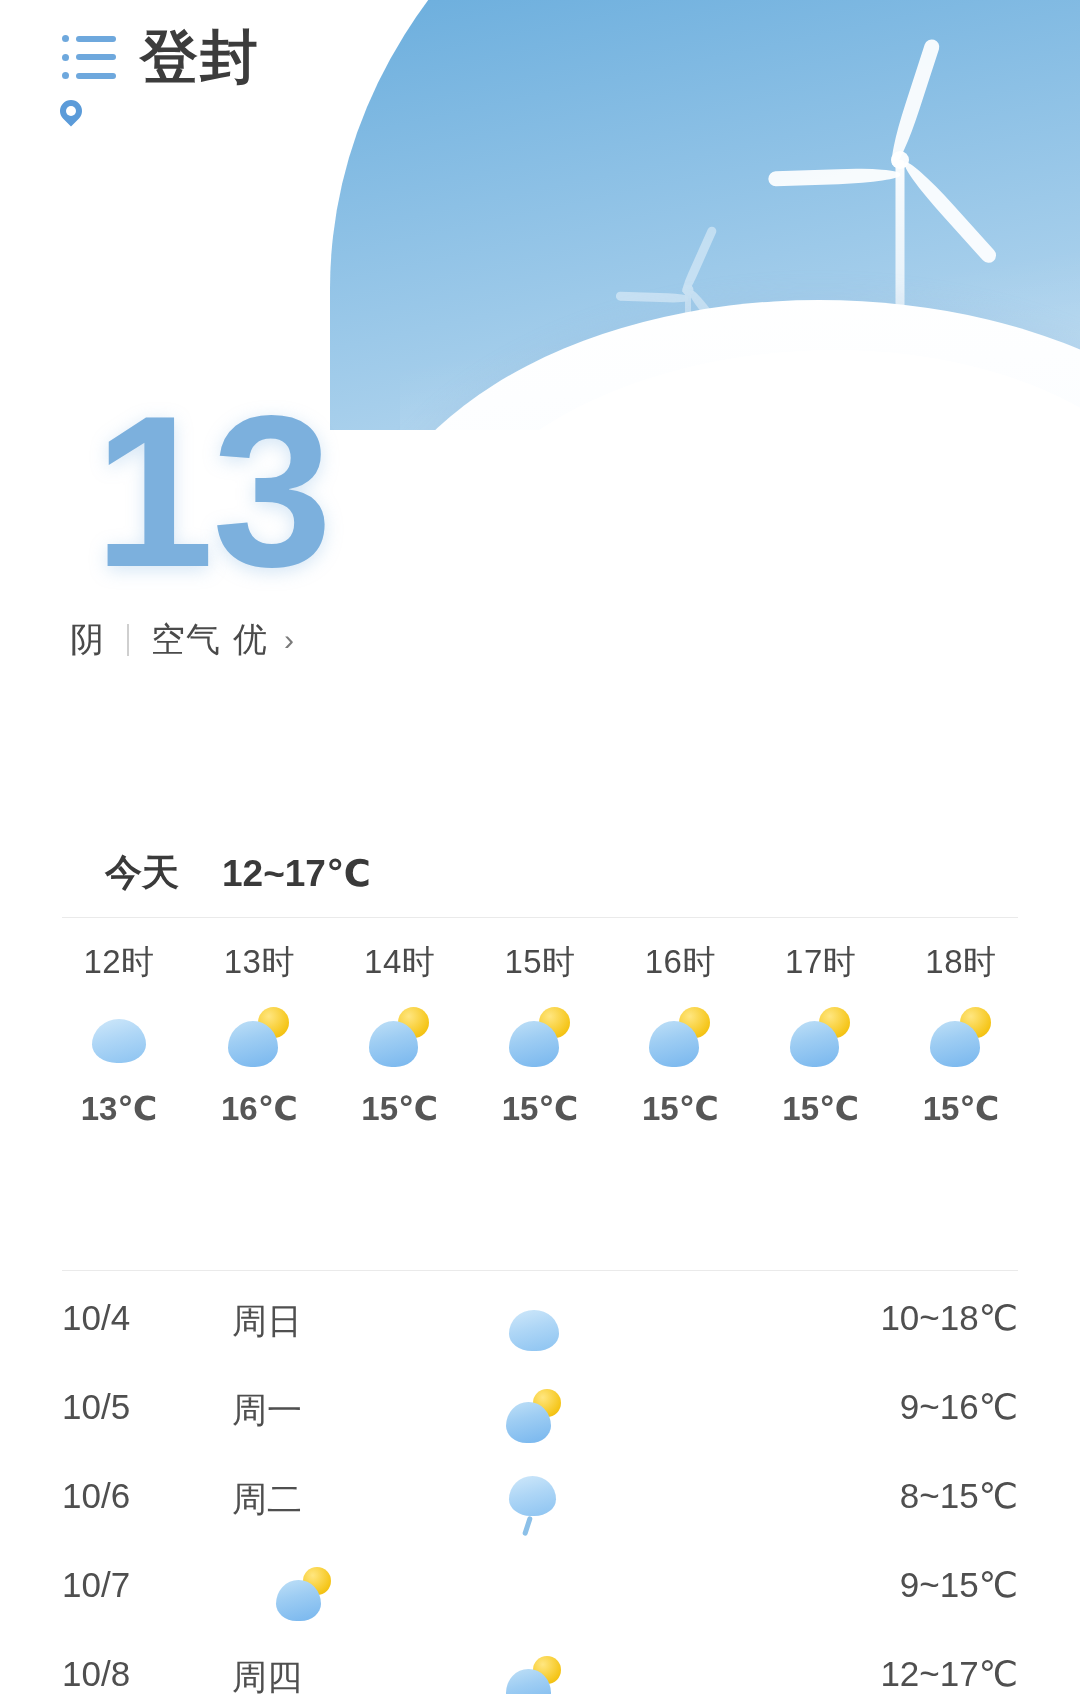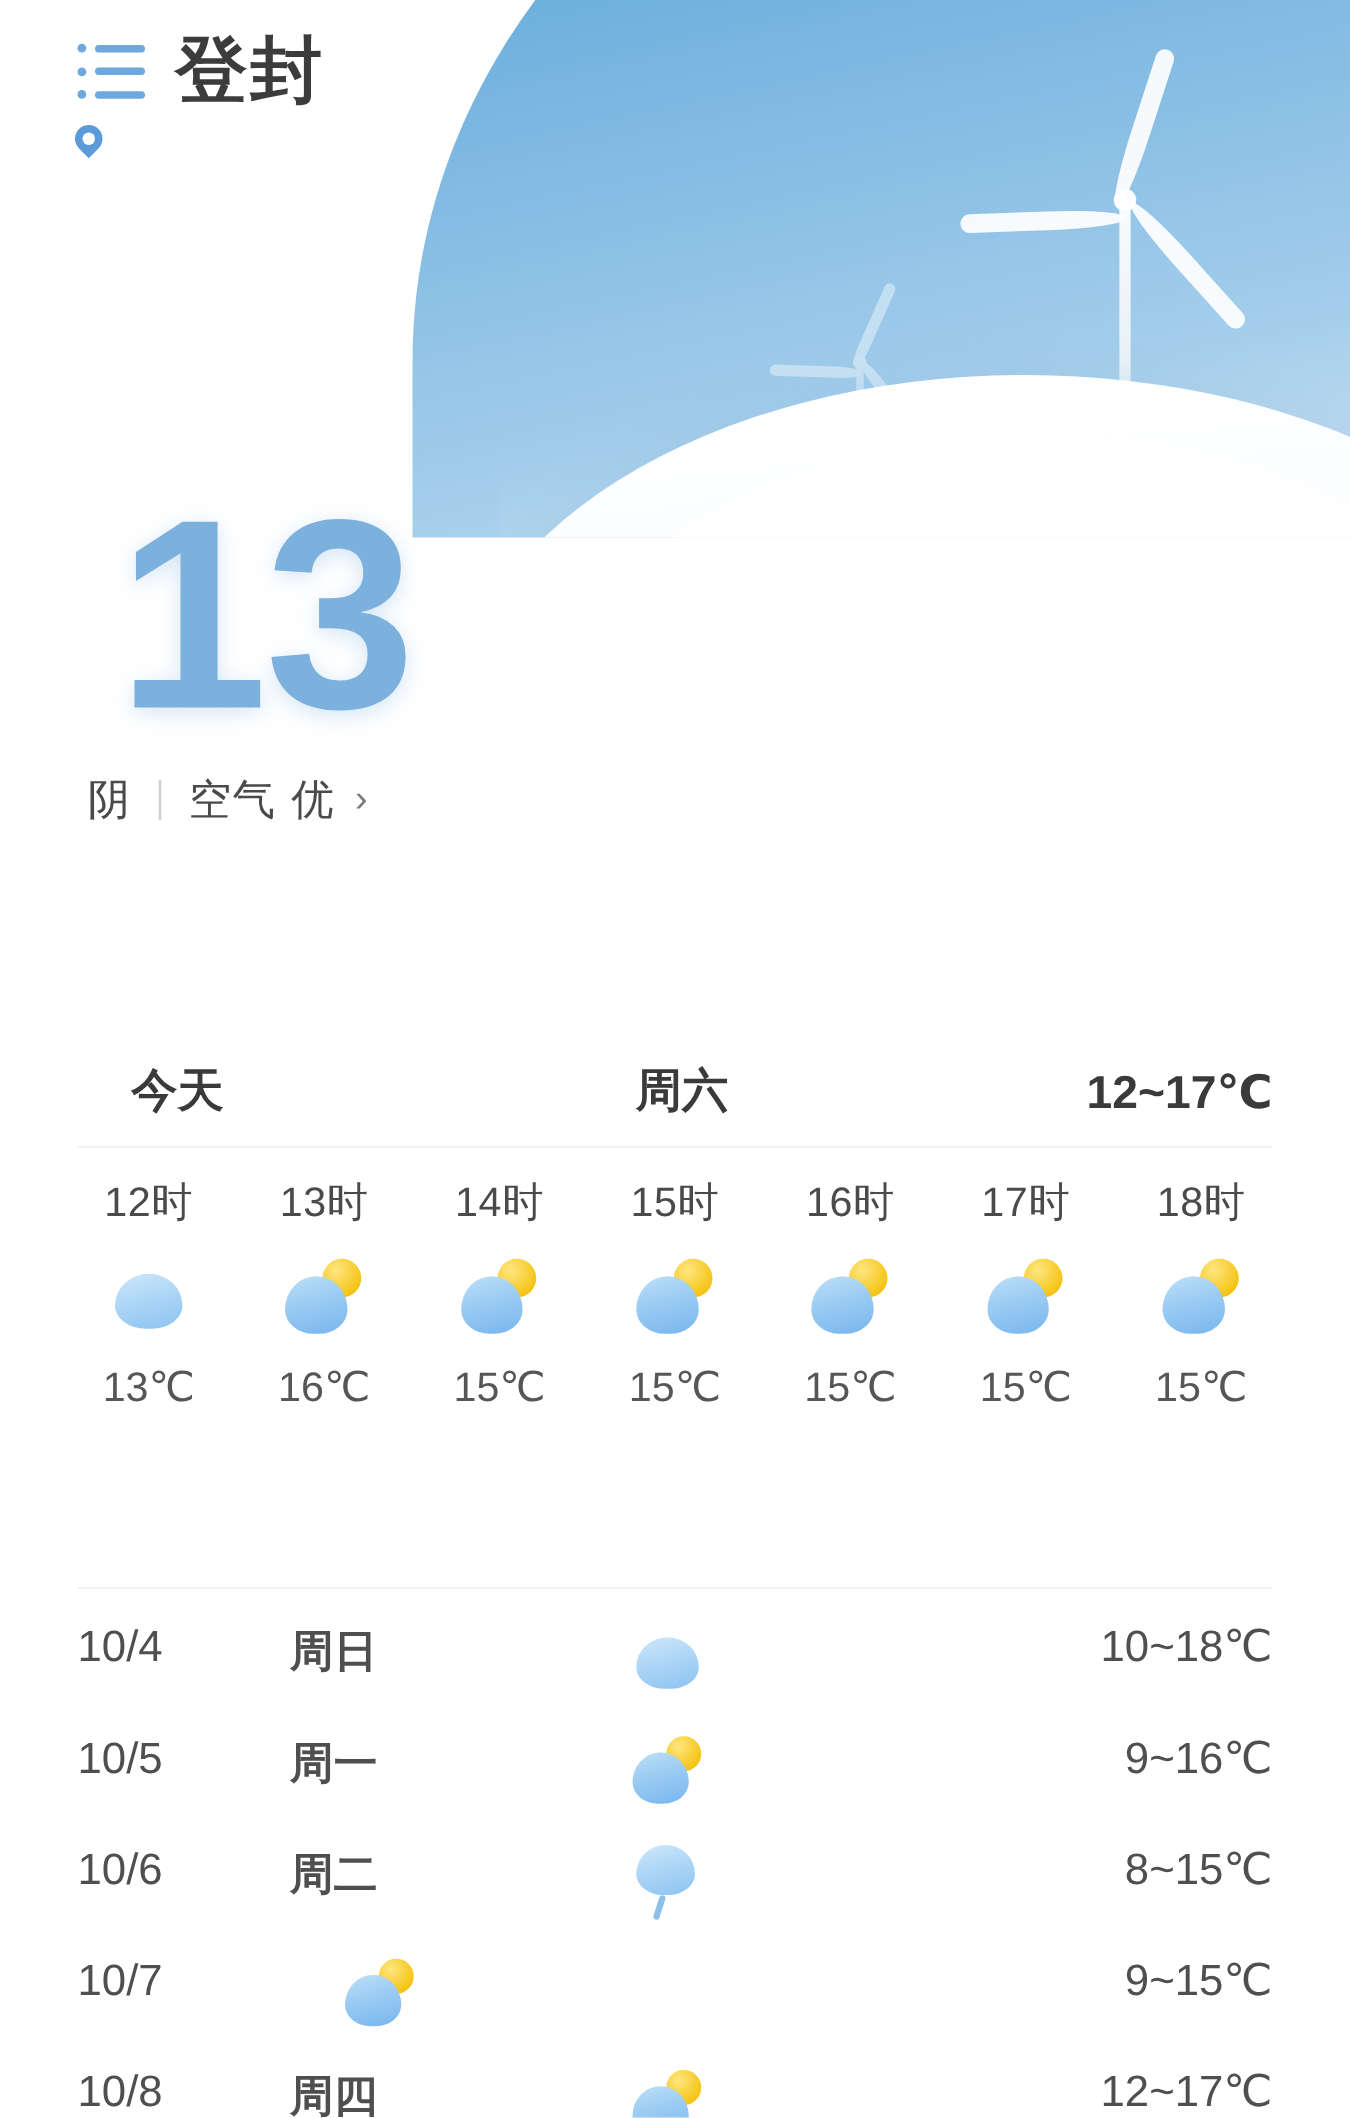--- a/index.html
+++ b/index.html
@@ -122,27 +122,27 @@
   .div2 { top:1270px; }
 
   
   .hourly {
     position:absolute; top:940px; left:50px; width:980px;
     display:flex; justify-content:space-between;
   }
   .hour-col { display:flex; flex-direction:column; align-items:center; width:138px; }
   .hour-label { font-size:33px; color:#4a4a4a; letter-spacing:.5px; }
   .hour-icon { margin:20px 0 18px; }
-  .hour-temp { font-size:33px; color:#565656; }
+  .hour-temp { font-size:33px; color:#565656;font-weight:bold; }
 
   
   .daily { position:absolute; top:1298px; left:62px; width:956px; }
   .day-row { display:flex; align-items:flex-start; height:89px; }
   .dr-date { width:170px; font-size:35px; color:#4f4f4f; }
-  .dr-week { width:230px; font-size:35px; color:#4f4f4f;font-weight:bold; }
+  .dr-week { width:230px; font-size:35px; color:#4f4f4f; }
   .dr-icon { flex:1; display:flex; justify-content:flex-start; padding-left:44px; }
   .dr-range { width:250px; text-align:right; font-size:35px; color:#4f4f4f; }
 
   
   .wicon { position:relative; display:inline-block; }
   .wi-sun {
     position:absolute; border-radius:50%;
     background:radial-gradient(circle at 35% 30%,#ffe680,#f5c518 70%,#eab308 100%);
   }
   .wi-cloud {
@@ -211,21 +211,20 @@
       <span class="cond-sep"></span>
       <span>空气</span>
       <span style="width:12px"></span>
       <span>优</span>
       <span class="cond-arrow">›</span>
     </div>
   </div>
 
   <div class="day-summary">
     <span class="ds-today">今天</span>
-    <span class="ds-week">周六</span>
     <span class="ds-range">12~17℃</span>
   </div>
 
   <div class="divider div1"></div>
 
   <div class="hourly" id="hourly-strip">
       <div class="hour-col">
         <div class="hour-label">12时</div>
         <div class="hour-icon"><span class="wicon" style="width: 62px; height: 62px;"><span class="wi-cloud pale" style="width: 54.56px; height: 44.64px; left: 3.72px; bottom: 3.72px;"></span></span></div>
         <div class="hour-temp">13℃</div>

